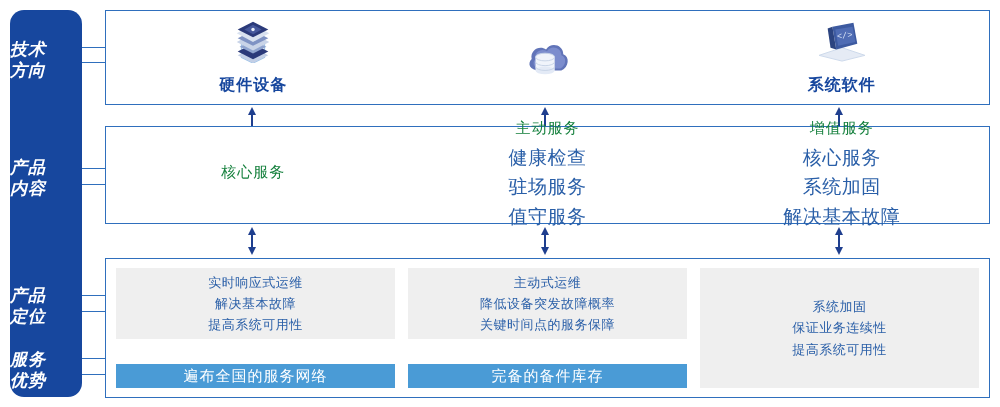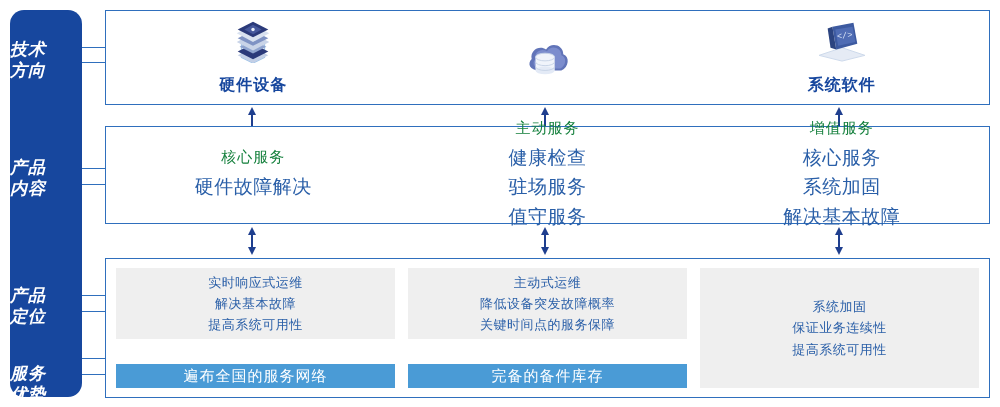--- a/index.html
+++ b/index.html
@@ -23,21 +23,21 @@
     color: #ffffff;
     font-size: 17px; font-weight: 700; font-style: italic;
     line-height: 1.22;
     text-align: left;
     letter-spacing: 1px;
     white-space: pre-line;
   }
   .side-label.l1 { top: 30px; }
   .side-label.l2 { top: 148px; }
   .side-label.l3 { top: 276px; }
-  .side-label.l4 { top: 340px; margin-top: 14px; }
+  .side-label.l4 { top: 340px; }
 
   
   .conn {
     position: absolute; left: 82px;
     width: 26px; height: 0;
     border-top: 1px solid #2f6fbd;
   }
 
   
   .section {
@@ -194,21 +194,20 @@
     <svg width="14" height="20" viewBox="0 0 14 20">
         <path d="M7 1 L11 9 L8 9 L8 20 L6 20 L6 9 L3 9 Z" fill="#1f3f8f"></path>
       </svg>
   </div>
 
   <div class="section" id="sec-content">
     <div class="cols">
 
       <div class="col">
         <div class="content-title">核心服务</div>
-        <div class="content-line">硬件故障解决</div>
       </div>
 
       <div class="col">
         <div class="content-title">主动服务</div>
         <div class="content-line">健康检查</div>
         <div class="content-line">驻场服务</div>
         <div class="content-line">值守服务</div>
       </div>
 
       <div class="col">

